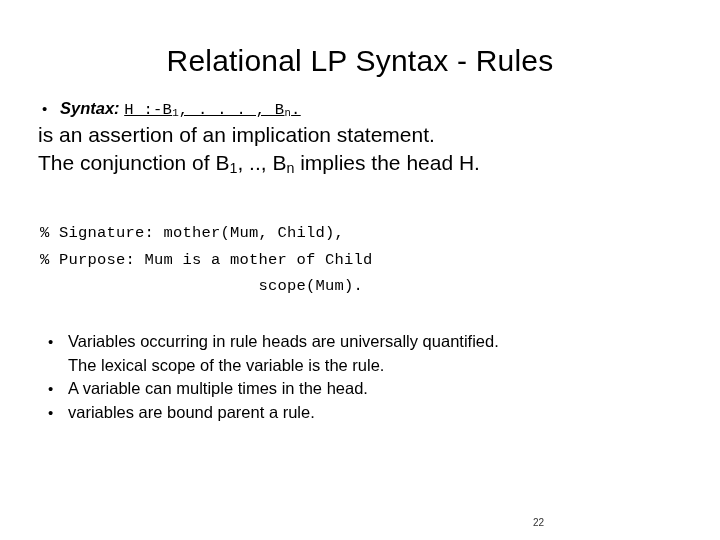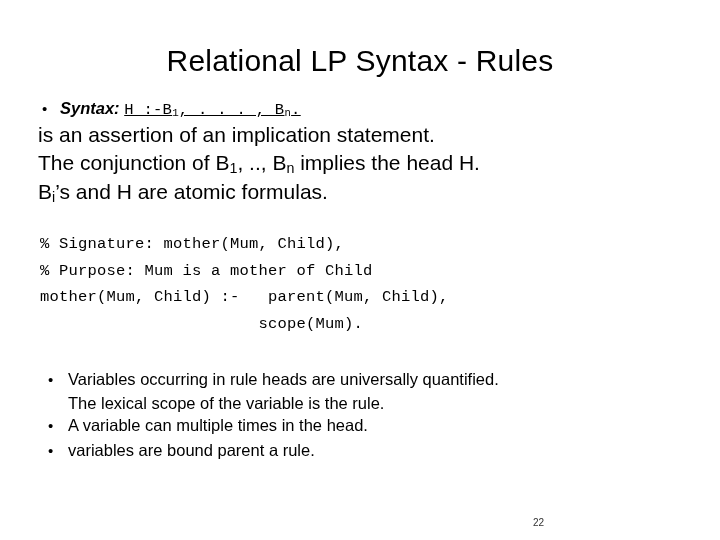--- a/index.html
+++ b/index.html
@@ -63,21 +63,21 @@
     font-size: 15.5px;
     letter-spacing: 0.3px;
     text-decoration: underline;
   }
   .plain-line {
     font-size: 21px;
     line-height: 1.32;
     padding-left: 0px;
   }
   .code-block {
-    margin-top: 24px;
+    margin-top: 42px;
     font-family: "Liberation Mono", monospace;
     font-size: 15.5px;
     line-height: 1.72;
     letter-spacing: 0.2px;
     white-space: pre;
     padding-left: 2px;
   }
   .lower-bullets {
     margin-top: 30px;
   }
@@ -119,23 +119,22 @@
 
     <div class="bullet-line">
       <span class="bullet-dot">•</span>
       <span class="bullet-text"><span class="b-syntax">Syntax:</span> <span class="mono"><span>H :-B</span><sub>1</sub><span>,  . . . ,  B</span><sub>n</sub><span>.</span></span></span>
     </div>
 
     <div class="plain-line">is an assertion of an implication statement.</div>
 
     <div class="plain-line"><span>The conjunction of B</span><sub>1</sub><span>, .., B</span><sub>n</sub><span> implies the head H.</span></div>
 
-    <div class="plain-line"><span>B</span><sub>i</sub><span>’s and H are atomic formulas.</span></div>
 
-    <div class="code-block"><div>% Signature: mother(Mum, Child),</div><div>% Purpose: Mum is a mother of Child</div><div>mother(Mum, Child) :-   parent(Mum, Child),</div><div>                       scope(Mum).</div></div>
+    <div class="code-block"><div>% Signature: mother(Mum, Child),</div><div>% Purpose: Mum is a mother of Child</div><div>                       scope(Mum).</div></div>
 
     <div class="lower-bullets">
 
       <div class="bullet-line">
         <span class="bullet-dot">•</span>
         <span class="bullet-text">Variables occurring in rule heads are universally quantified.</span>
       </div>
       <div class="cont-line">The lexical scope of the variable is the rule.</div>
 
       <div class="bullet-line">

